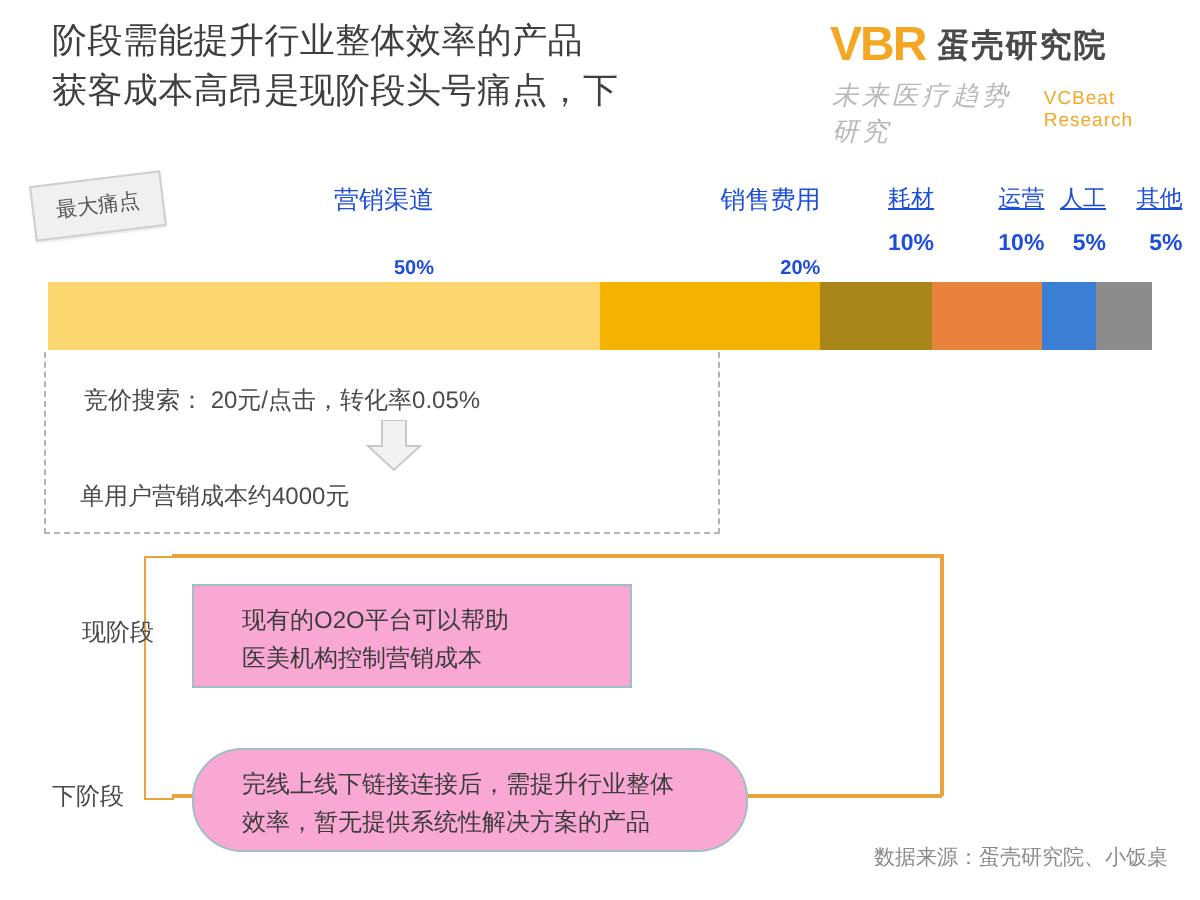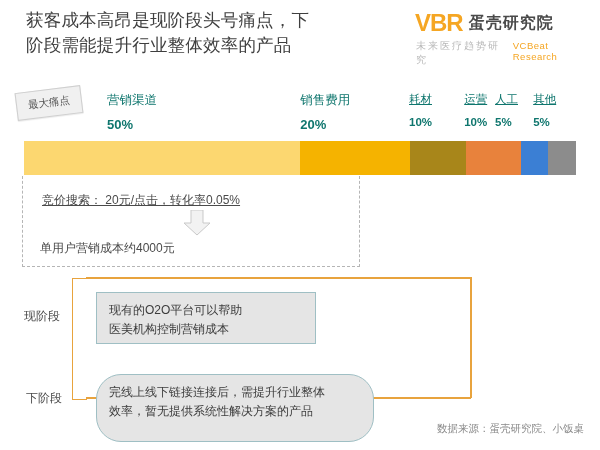--- a/index.html
+++ b/index.html
@@ -57,25 +57,26 @@
   .logo-b { color: #f5a623; }
   .logo-r { color: #f5a623; }
   .logo-cn {
     font-size: 16px;
     font-weight: bold;
     color: #4a4a4a;
     margin-left: 6px;
     letter-spacing: 1px;
   }
   .logo-sub {
-    font-size: 10px;
+    font-size: 13px;
     color: #b8b8b8;
     letter-spacing: 2px;
     margin-top: 1px;
     margin-left: 1px;
+    font-style: italic;
   }
   .logo-sub-en {
     font-size: 9.5px;
     color: #f5a623;
     letter-spacing: 0.5px;
     margin-left: 8px;
   }
   .logo-subrow {
     display: flex;
     align-items: baseline;
@@ -102,26 +103,26 @@
   
   .seg-labels {
     position: absolute;
     left: 24px;
     top: 92px;
     width: 568px;
     height: 48px;
   }
   .seg-label {
     position: absolute;
-    text-align: left;
+    text-align: right;
     font-size: 12.5px;
-    color: #0f766e;
+    color: #1d4ed8;
   }
   .seg-label .name { display: block; font-size: 12.5px; }
-  .seg-label .pct { display: block; margin-top: 8px; font-weight: bold; font-size: 13px; }
+  .seg-label .pct { display: block; margin-top: 20px; font-weight: bold; font-size: 10px; }
   .seg-label.small .name { font-size: 11.5px; text-decoration: underline; }
   .seg-label.small .pct { font-size: 11.5px; margin-top: 9px; }
 
   
   .bar {
     position: absolute;
     left: 24px;
     top: 141px;
     height: 34px;
     width: 552px;
@@ -139,21 +140,20 @@
     height: 90px;
     border: 1px dashed #b5b5b5;
     border-top: none;
   }
   .cost-line1 {
     position: absolute;
     left: 42px;
     top: 192px;
     font-size: 12px;
     color: #4a4a4a;
-    text-decoration: underline;
   }
   .cost-line2 {
     position: absolute;
     left: 40px;
     top: 240px;
     font-size: 12px;
     color: #4a4a4a;
   }
   .down-arrow {
     position: absolute;
@@ -162,44 +162,44 @@
     width: 30px;
     height: 26px;
   }
 
   
   .stage-label {
     position: absolute;
     font-size: 12px;
     color: #4a4a4a;
   }
-  .stage-label.s1 { left: 24px; top: 308px; }
+  .stage-label.s1 { left: 41px; top: 308px; }
   .stage-label.s2 { left: 26px; top: 390px; }
 
   .stage-box {
     position: absolute;
     border: 1px solid #9fbfc4;
-    background: #e5e5e5;
+    background: #f9a8d4;
     font-size: 12px;
     line-height: 19px;
     color: #3c3c3c;
-    padding: 8px 12px;
+    padding: 8px 24px;
     box-sizing: border-box;
   }
   .stage-box.b1 {
     left: 96px;
     top: 292px;
     width: 220px;
     height: 52px;
   }
   .stage-box.b2 {
     left: 96px;
     top: 374px;
     width: 278px;
-    height: 68px;
+    height: 52px;
     border-radius: 25px;
   }
 
   
   .bracket {
     position: absolute;
     left: 72px;
     top: 278px;
     width: 14px;
     height: 120px;
@@ -241,22 +241,22 @@
     color: #8a8a8a;
     margin-left: 27px;
   }
 </style>
 </head>
 <body>
 
 <div class="page">
 
   <div class="title-block">
+    <div class="title-line">阶段需能提升行业整体效率的产品</div>
     <div class="title-line">获客成本高昂是现阶段头号痛点，下</div>
-    <div class="title-line">阶段需能提升行业整体效率的产品</div>
   </div>
 
   <div class="logo-block">
     <div class="logo-row">
       <span class="logo-mark logo-v">V</span>
       <span class="logo-mark logo-b">B</span>
       <span class="logo-mark logo-r">R</span>
       <span class="logo-cn">蛋壳研究院</span>
     </div>
     <div class="logo-subrow">

